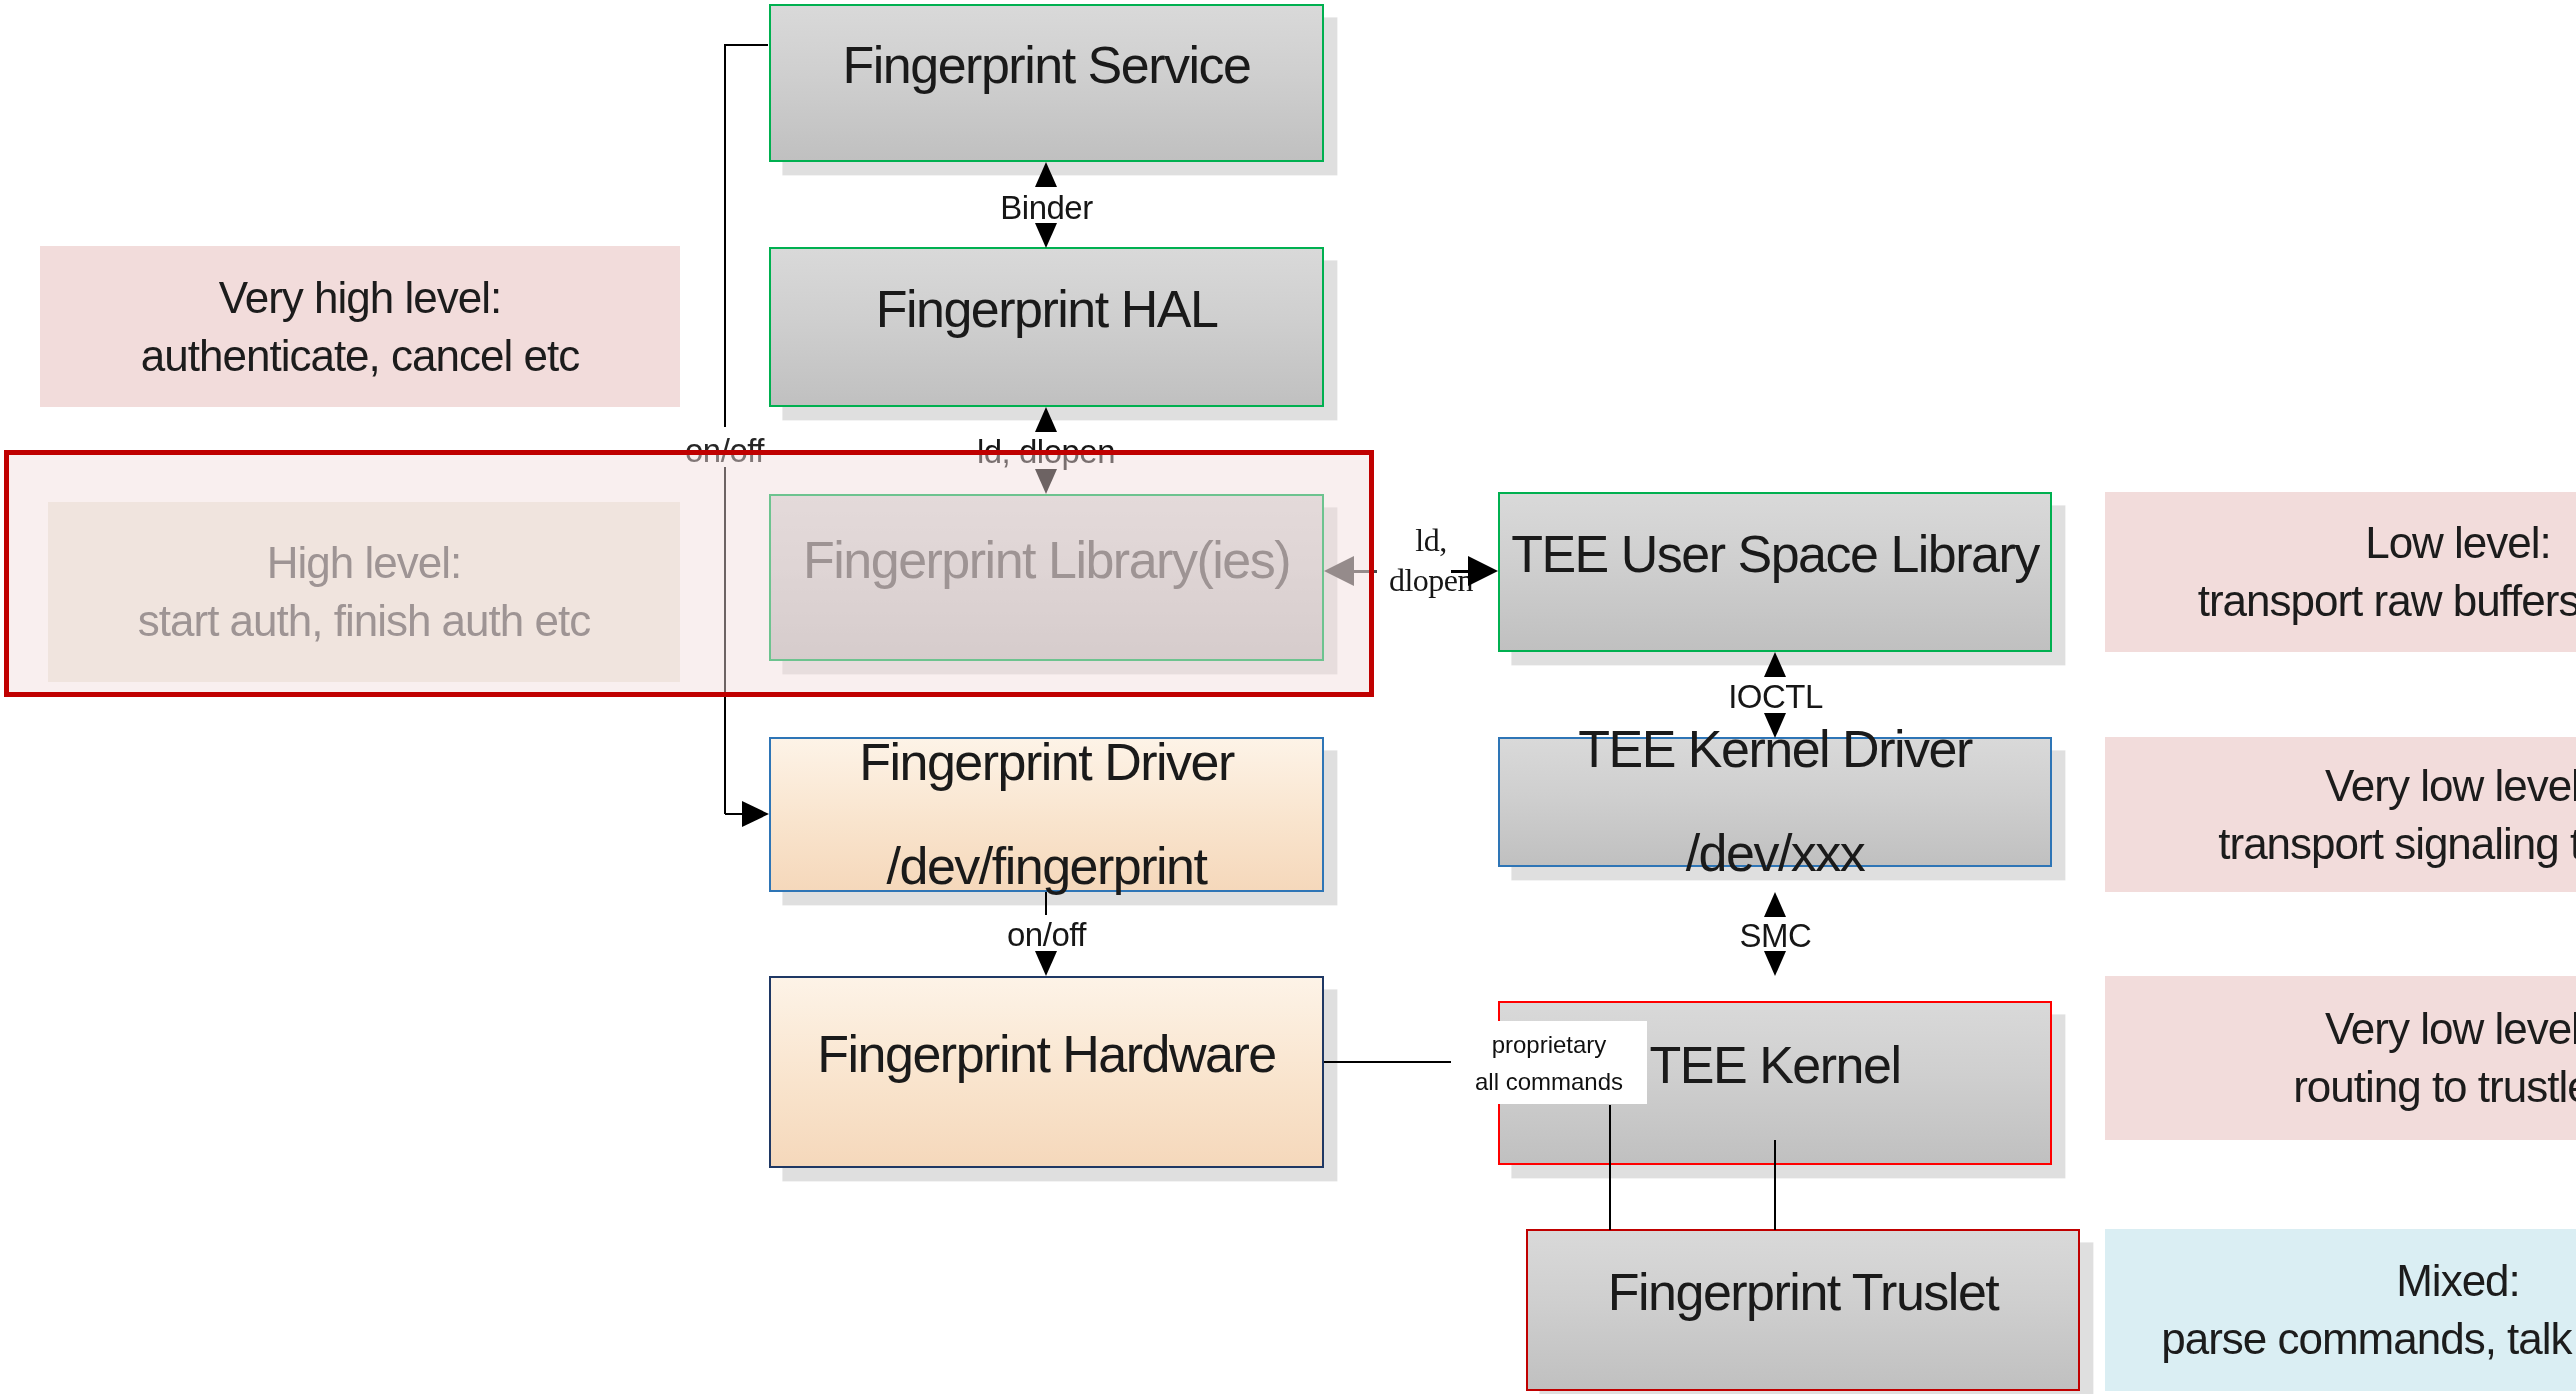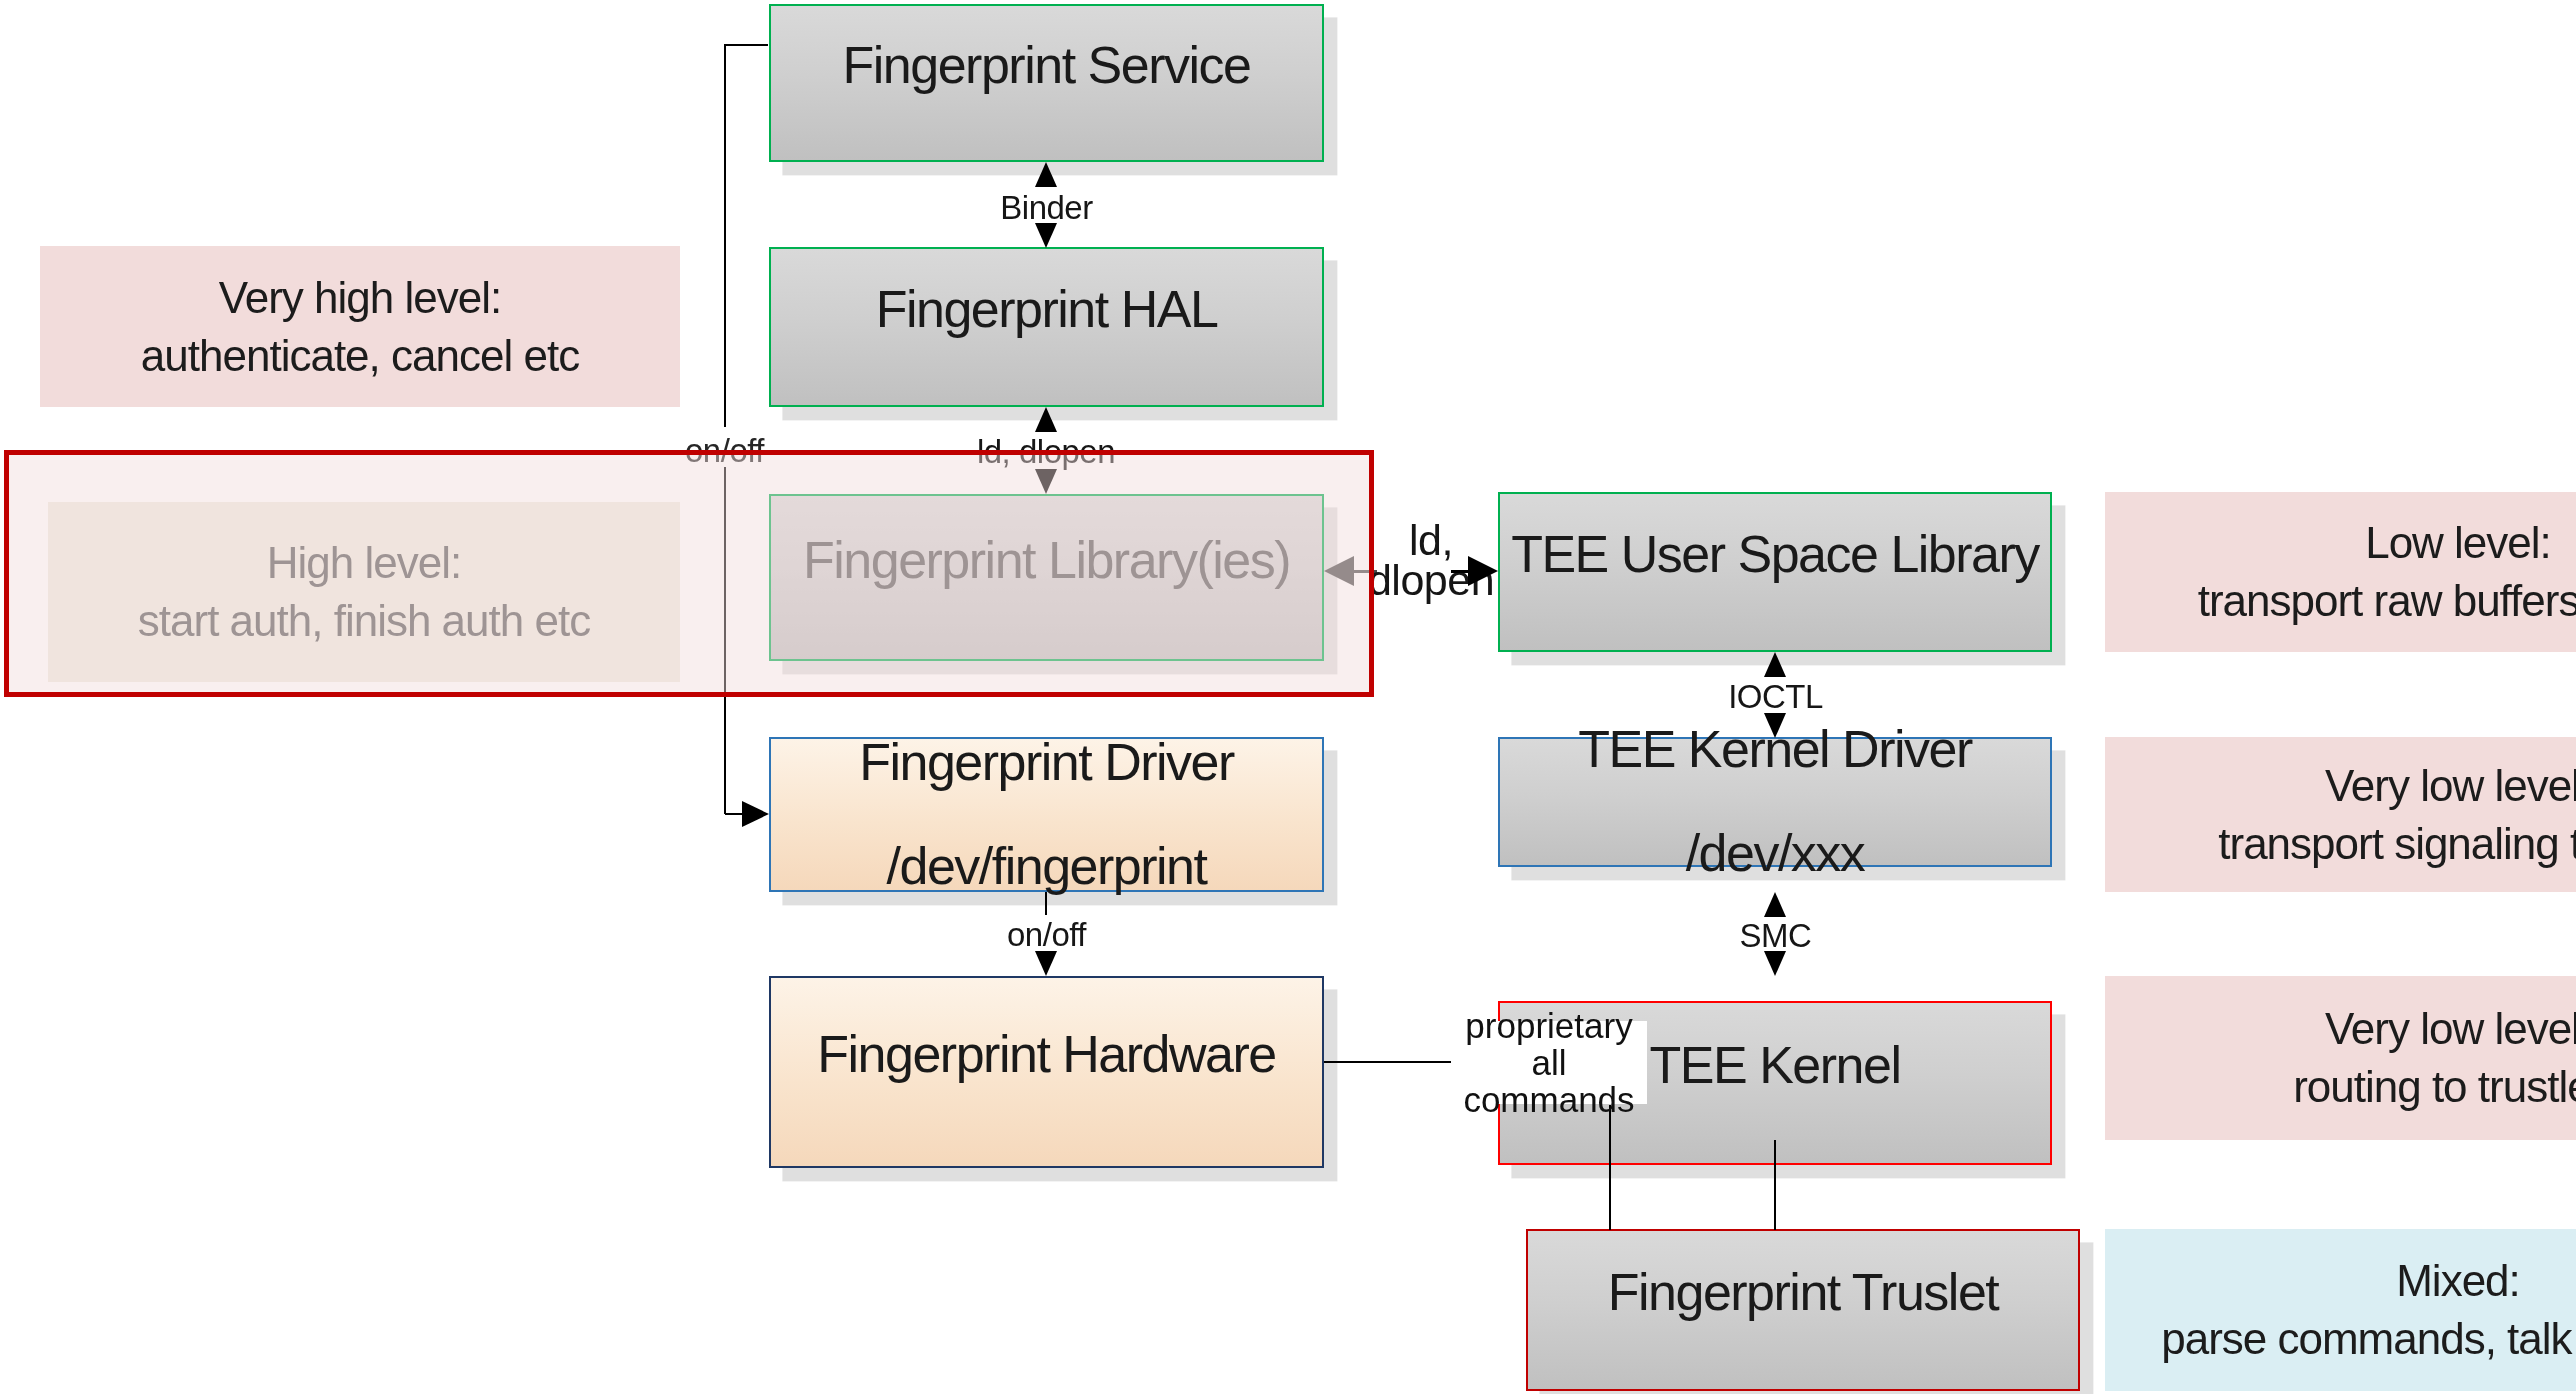--- a/index.html
+++ b/index.html
@@ -26,21 +26,21 @@
   .olive{background:var(--olive);color:var(--muted-text);}
   .conn-label{position:absolute;text-align:center;font-size:33px;color:#161616;z-index:20;
               letter-spacing:-0.5px;white-space:nowrap;}
   .line{position:absolute;background:#000;z-index:20;}
   .tri{position:absolute;width:0;height:0;z-index:20;}
   #highlight-rect{position:absolute;left:4.1px;top:450px;width:1370px;height:247px;box-sizing:border-box;
                   border:5.2px solid var(--accent-dark-red);background:var(--highlight-fill);
                   z-index:50;pointer-events:none;}
   #prop-label{position:absolute;left:1451px;top:1021px;width:196px;height:83px;background:#ffffff;
               z-index:40;display:flex;flex-direction:column;justify-content:center;text-align:center;
-              font-size:35px;line-height:37px;color:#111;}
+              font-size:24px;line-height:37px;color:#111;}
 </style>
 </head>
 <body>
 
 <div id="canvas">
 
   <div class="note pink" style="left:40px;top:246px;width:640px;height:161px;">
     <span>Very high level:</span>
     <span>authenticate, cancel etc</span>
   </div>
@@ -107,21 +107,21 @@
 
   <div class="line" style="left:725px;top:44px;width:43px;height:2.1px;"></div>
   <div class="line" style="left:724px;top:44px;width:2.1px;height:383px;"></div>
   <div class="conn-label" style="left:647px;top:432px;width:155px;color:#262626;">on/off</div>
   <div class="line" style="left:724px;top:467px;width:2.1px;height:347px;"></div>
   <div class="line" style="left:725px;top:813px;width:17.5px;height:2.1px;"></div>
   <div class="tri" style="left:742px;top:801px;border-top:13.4px solid transparent;border-bottom:13.4px solid transparent;border-left:27px solid #000;"></div>
 
   <div class="tri" style="left:1324px;top:556px;border-top:15.5px solid transparent;border-bottom:15.5px solid transparent;border-right:30px solid #4a4a4a;"></div>
   <div class="line" style="left:1354px;top:570px;width:23px;height:2.6px;background:#4a4a4a;"></div>
-  <div class="conn-label" style="left:1364px;top:520px;width:134px;font-size:43px;line-height:40px;">
+  <div class="conn-label" style="left:1364px;top:520px;width:134px;font-size:32px;line-height:40px;font-family:Liberation Serif, serif;">
     <span>ld,</span><br>
     <span>dlopen</span>
   </div>
   <div class="line" style="left:1451px;top:570px;width:18.5px;height:2.6px;"></div>
   <div class="tri" style="left:1468px;top:556px;border-top:15.5px solid transparent;border-bottom:15.5px solid transparent;border-left:30px solid #000;"></div>
 
   <div class="tri" style="left:1764px;top:652px;border-left:11.3px solid transparent;border-right:11.3px solid transparent;border-bottom:25px solid #000;"></div>
   <div class="conn-label" style="left:1698px;top:678px;width:155px;">IOCTL</div>
   <div class="tri" style="left:1764px;top:713px;border-left:11.3px solid transparent;border-right:11.3px solid transparent;border-top:25px solid #000;"></div>
 

